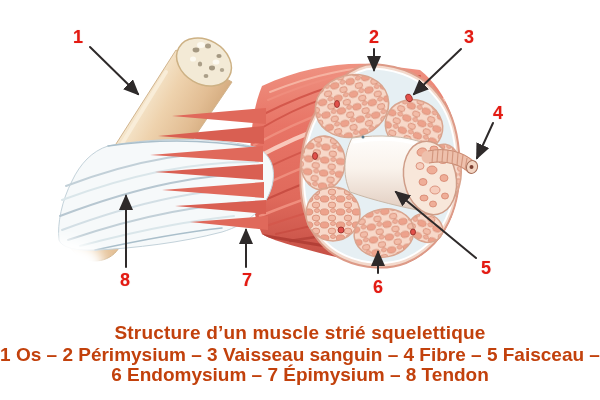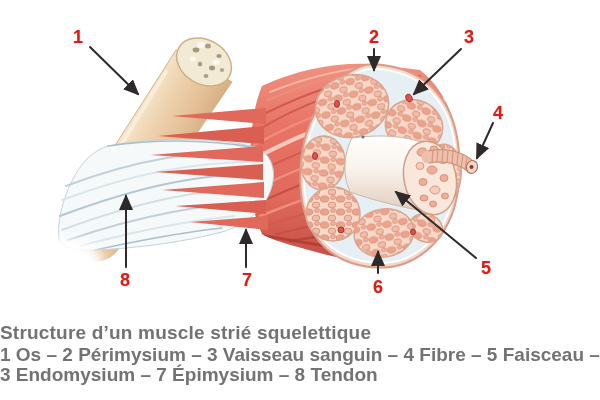--- a/index.html
+++ b/index.html
@@ -4,21 +4,21 @@
 <style>
   html,body{margin:0;padding:0;background:#ffffff;}
   #stage{position:relative;width:600px;height:400px;background:#ffffff;overflow:hidden;
          font-family:"Liberation Sans", sans-serif;}
   #art{position:absolute;left:0;top:0;width:600px;height:400px;}
   .lbl{position:absolute;transform:translate(-50%,-50%);font-weight:800;font-size:18px;
        color:#e41a12;text-shadow:0 0 1px rgba(180,20,10,.35);line-height:1;}
   .lbl1{left:78px;top:37px}.lbl2{left:374px;top:37px}.lbl3{left:469px;top:37px}
   .lbl4{left:498px;top:113px}.lbl5{left:486px;top:268px}.lbl6{left:378px;top:287px}
   .lbl7{left:247px;top:280px}.lbl8{left:125px;top:280px}
-  #caption{position:absolute;left:0;top:321px;width:600px;text-align:left;color:#737373;}
+  #caption{position:absolute;left:0;top:321px;width:600px;text-align:center;color:#c2410c;}
   #caption .title{font-size:19px;font-weight:800;line-height:24px;letter-spacing:.2px;}
   #caption .legend{font-size:19px;font-weight:700;line-height:20px;}
 </style>
 </head>
 <body>
 
 <div id="stage">
 
   <svg id="art" viewBox="0 0 600 400">
     <defs>
@@ -203,15 +203,15 @@
   <div class="lbl lbl3">3</div>
   <div class="lbl lbl4">4</div>
   <div class="lbl lbl5">5</div>
   <div class="lbl lbl6">6</div>
   <div class="lbl lbl7">7</div>
   <div class="lbl lbl8">8</div>
 
   <div id="caption">
     <div class="title">Structure d’un muscle strié squelettique</div>
     <div class="legend">1 Os – 2 Périmysium – 3 Vaisseau sanguin – 4 Fibre – 5 Faisceau –</div>
-    <div class="legend">3 Endomysium – 7 Épimysium – 8 Tendon</div>
+    <div class="legend">6 Endomysium – 7 Épimysium – 8 Tendon</div>
   </div>
 </div>
 
 </body></html>

